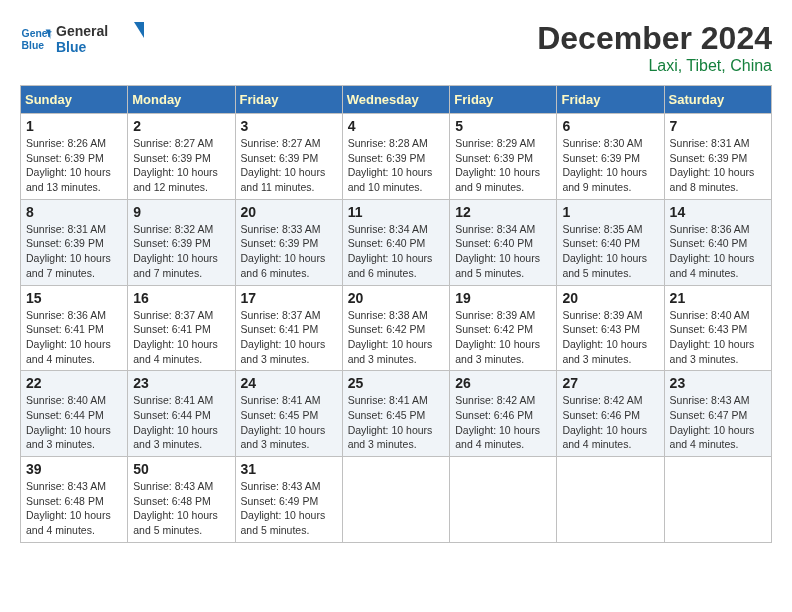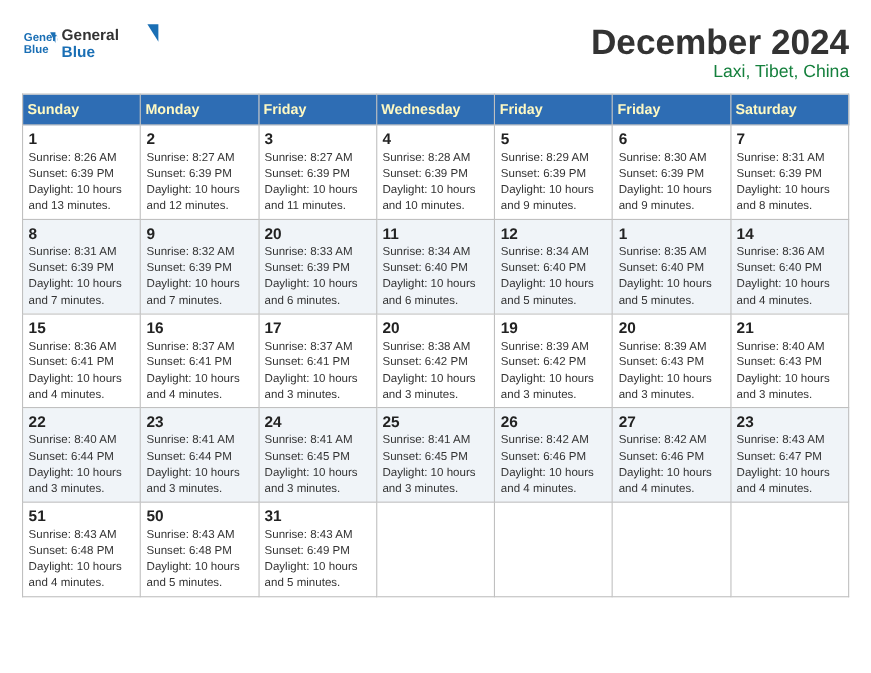--- a/index.html
+++ b/index.html
@@ -231,21 +231,21 @@
           <span class="day-number">27</span>
           <div class="day-info">Sunrise: 8:42 AM<br>Sunset: 6:46 PM<br>Daylight: 10 hours and 4 minutes.</div>
         </td>
         <td>
           <span class="day-number">23</span>
           <div class="day-info">Sunrise: 8:43 AM<br>Sunset: 6:47 PM<br>Daylight: 10 hours and 4 minutes.</div>
         </td>
       </tr>
       <tr>
         <td>
-          <span class="day-number">51</span>
+          <span class="day-number">39</span>
           <div class="day-info">Sunrise: 8:43 AM<br>Sunset: 6:48 PM<br>Daylight: 10 hours and 4 minutes.</div>
         </td>
         <td>
           <span class="day-number">50</span>
           <div class="day-info">Sunrise: 8:43 AM<br>Sunset: 6:48 PM<br>Daylight: 10 hours and 5 minutes.</div>
         </td>
         <td>
           <span class="day-number">31</span>
           <div class="day-info">Sunrise: 8:43 AM<br>Sunset: 6:49 PM<br>Daylight: 10 hours and 5 minutes.</div>
         </td>

